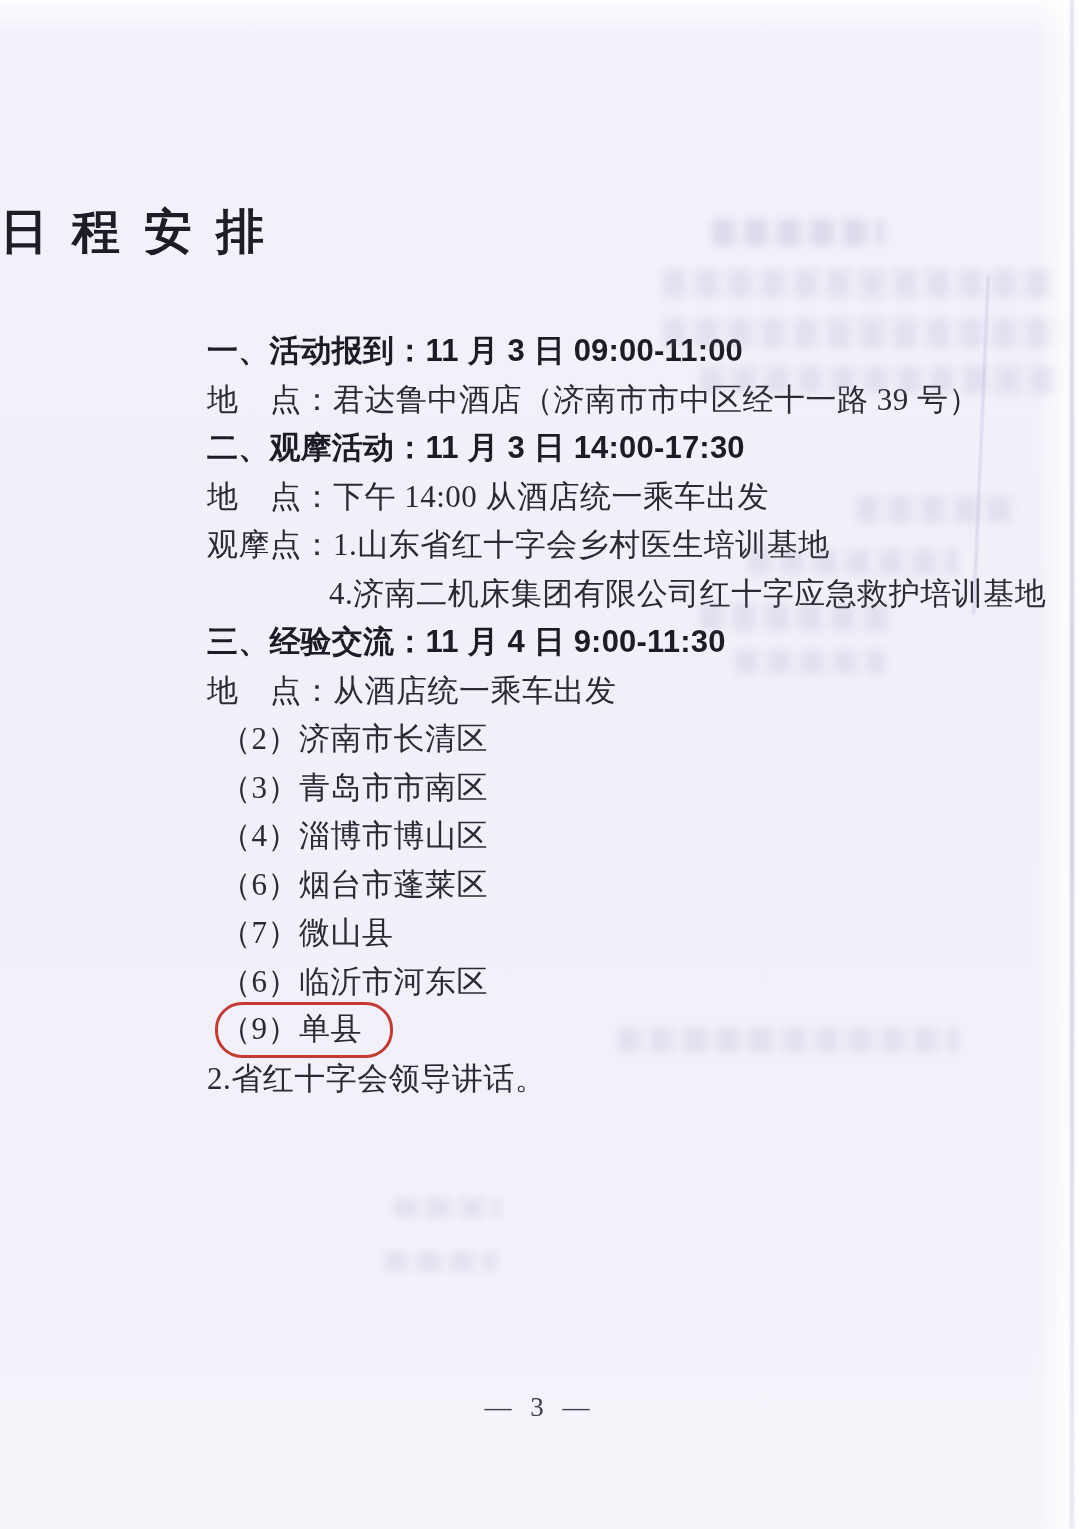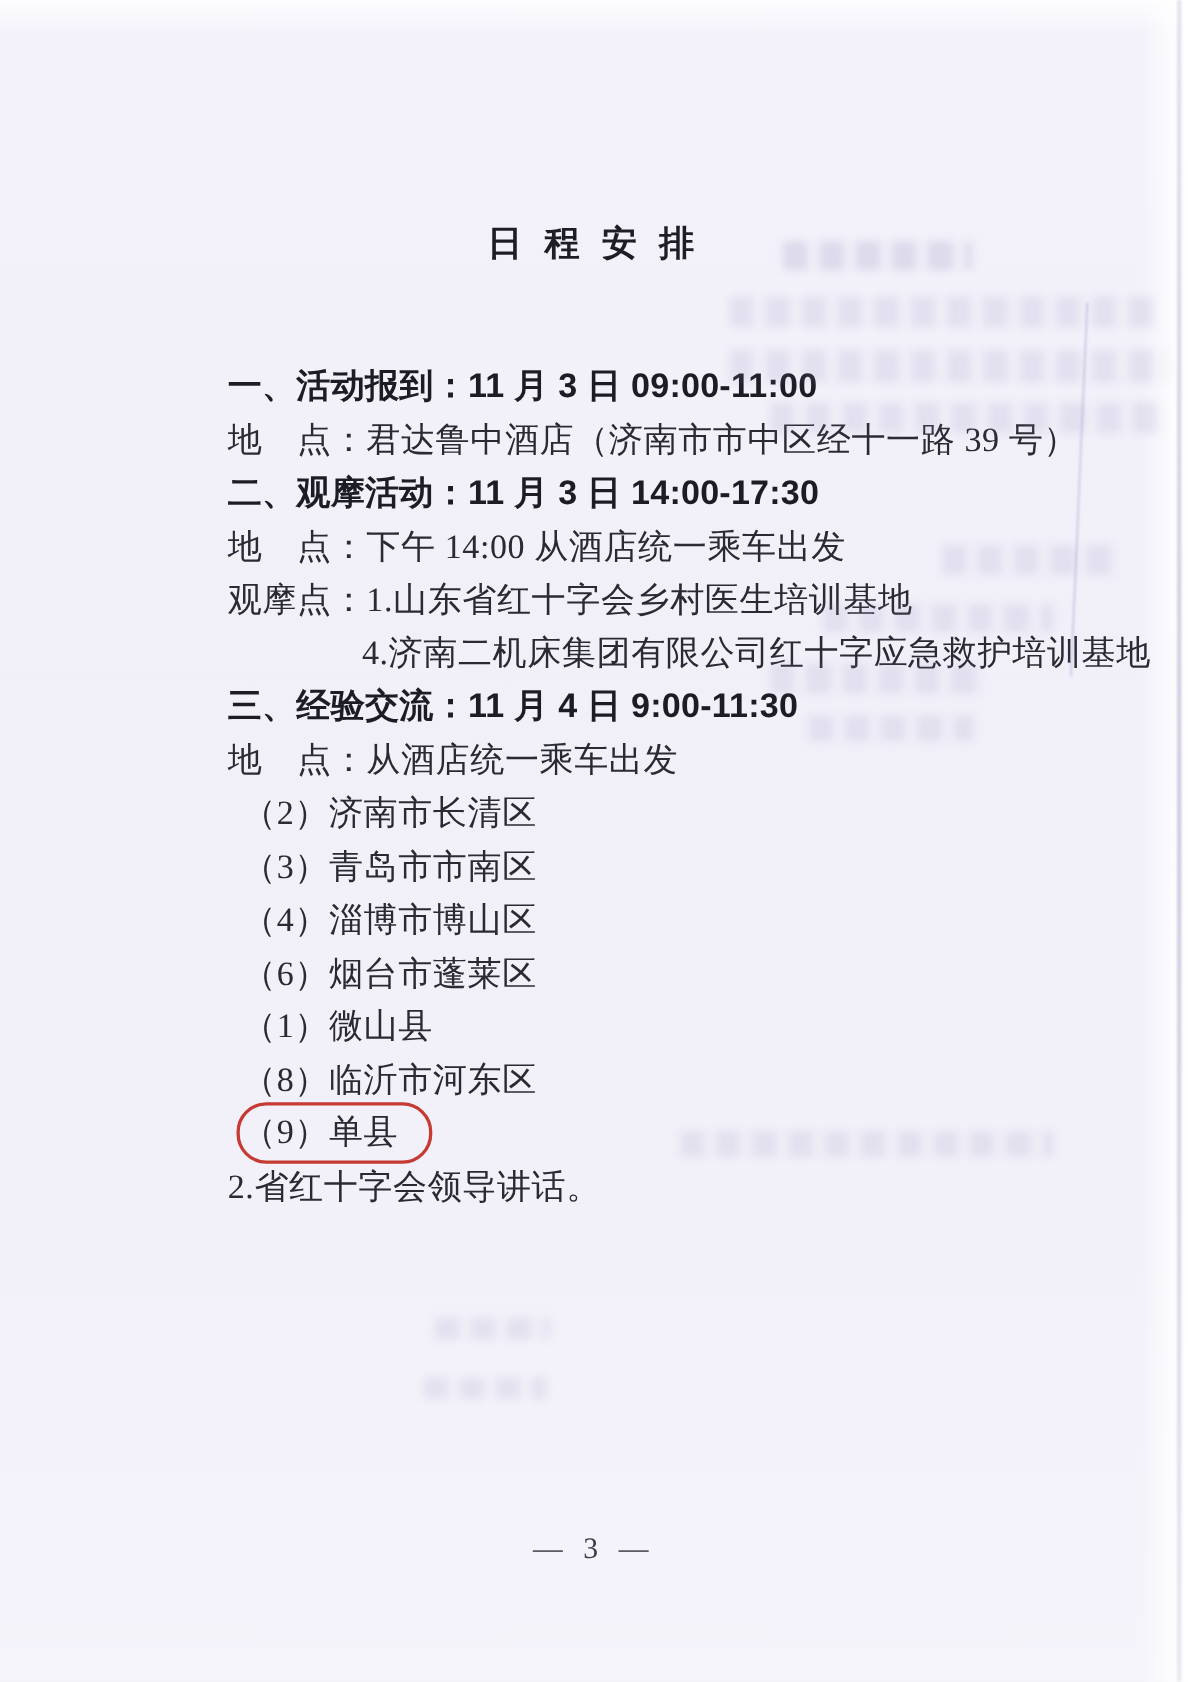--- a/index.html
+++ b/index.html
@@ -18,22 +18,22 @@
   
   .paper-edge {
     position: absolute; top: 0; right: 6px; width: 4px; height: 100%;
     background: linear-gradient(180deg, rgba(150,146,190,0.25), rgba(150,146,190,0.45) 50%, rgba(150,146,190,0.2));
     filter: blur(1px);
   }
   .doc-title {
     position: absolute;
     top: 200px; left: 0; width: 100%;
     margin: 0;
-    text-align: center;
-    font-size: 32px;
+    text-align: left;
+    font-size: 48px;
     font-weight: 700;
     letter-spacing: 6px;
     color: #1d1d25;
     font-family: "Liberation Serif", "DejaVu Serif", serif;
   }
   .doc-body {
     position: absolute;
     top: 327px;
     left: 207px;
     right: 100px;
@@ -102,22 +102,22 @@
       <div class="line heading">二、观摩活动：11 月 3 日 14:00-17:30</div>
       <div class="line body">地　点：下午 14:00 从酒店统一乘车出发</div>
       <div class="line body">观摩点：1.山东省红十字会乡村医生培训基地</div>
       <div class="line indent">4.济南二机床集团有限公司红十字应急救护培训基地</div>
       <div class="line heading">三、经验交流：11 月 4 日 9:00-11:30</div>
       <div class="line body">地　点：从酒店统一乘车出发</div>
       <div class="line list">（2）济南市长清区</div>
       <div class="line list">（3）青岛市市南区</div>
       <div class="line list">（4）淄博市博山区</div>
       <div class="line list">（6）烟台市蓬莱区</div>
-      <div class="line list">（1）微山县</div>
-      <div class="line list">（8）临沂市河东区</div>
+      <div class="line list">（7）微山县</div>
+      <div class="line list">（6）临沂市河东区</div>
       <div class="line list">
         <span class="highlight-box" style="border-color: rgb(197, 58, 50); border-radius: 27px;">
           <span>（9）单县</span>
         </span>
       </div>
       <div class="line body">2.省红十字会领导讲话。</div>
     </div>
 
   <div class="page-number">— 3 —</div>
 

